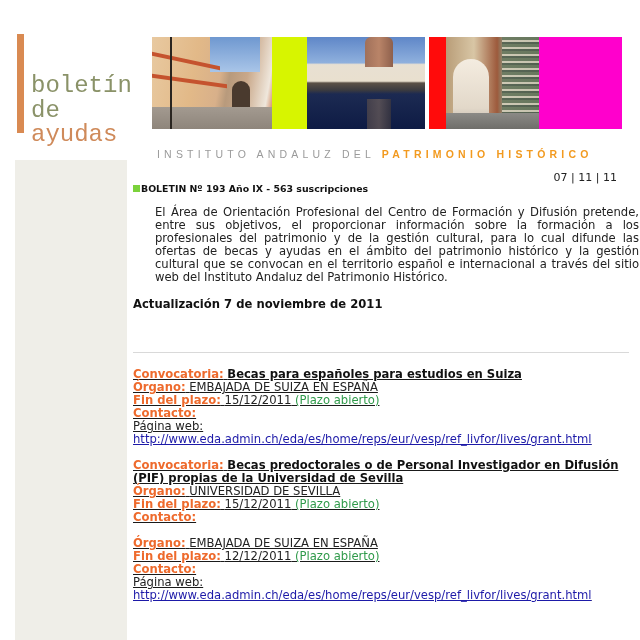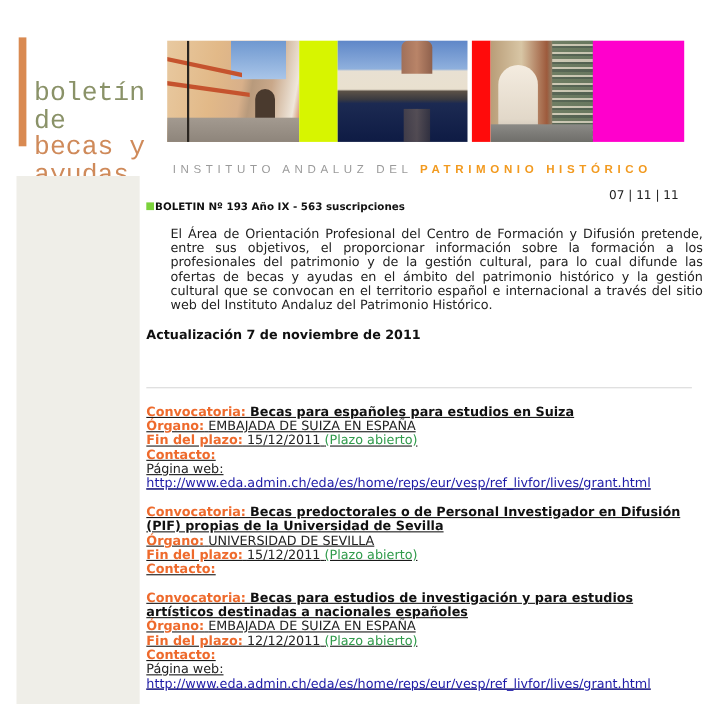--- a/index.html
+++ b/index.html
@@ -99,21 +99,20 @@
   .open { color: #2f9a4a; }
   a.link { color: #1d1aa8; text-decoration: underline; }
 </style>
 </head>
 <body>
 
 <div class="logo-bar"></div>
 <div class="logo-text">
   <span class="l1">boletín</span>
   <span class="l2">de</span>
-  <span class="l3">becas y</span>
   <span class="l4">ayudas</span>
 </div>
 
 <div class="hdr-img img1">
   <div class="sky"></div>
     <div class="stripe1"></div>
     <div class="stripe2"></div>
   <div class="arch"></div>
     <div class="floor"></div>
     <div class="pole"></div>
@@ -160,21 +159,20 @@
     </div>
 
     <div class="entry">
       <span class="row ttl-row"><span class="lbl">Convocatoria:</span> <span class="ttl">Becas predoctorales o de Personal Investigador en Difusión (PIF) propias de la Universidad de Sevilla</span></span>
       <span class="row"><span class="lbl">Órgano:</span> <span class="val">UNIVERSIDAD DE SEVILLA</span></span>
       <span class="row"><span class="lbl">Fin del plazo:</span> <span class="val">15/12/2011</span> <span class="open">(Plazo abierto)</span></span>
       <span class="row"><span class="lbl">Contacto:</span></span>
     </div>
 
     <div class="entry">
-      <span class="row ttl-row"><span class="lbl">Convocatoria:</span> <span class="ttl">Becas para estudios de investigación y  para estudios artísticos destinadas a nacionales españoles</span></span>
       <span class="row"><span class="lbl">Órgano:</span> <span class="val">EMBAJADA DE SUIZA EN ESPAÑA</span></span>
       <span class="row"><span class="lbl">Fin del plazo:</span> <span class="val">12/12/2011</span> <span class="open">(Plazo abierto)</span></span>
       <span class="row"><span class="lbl">Contacto:</span></span>
       <span class="row"><span class="val">Página web:</span></span>
       <span class="row"><a class="link">http://www.eda.admin.ch/eda/es/home/reps/eur/vesp/ref_livfor/lives/grant.html</a></span>
     </div>
   </div>
 </div>
 
 </body></html>

